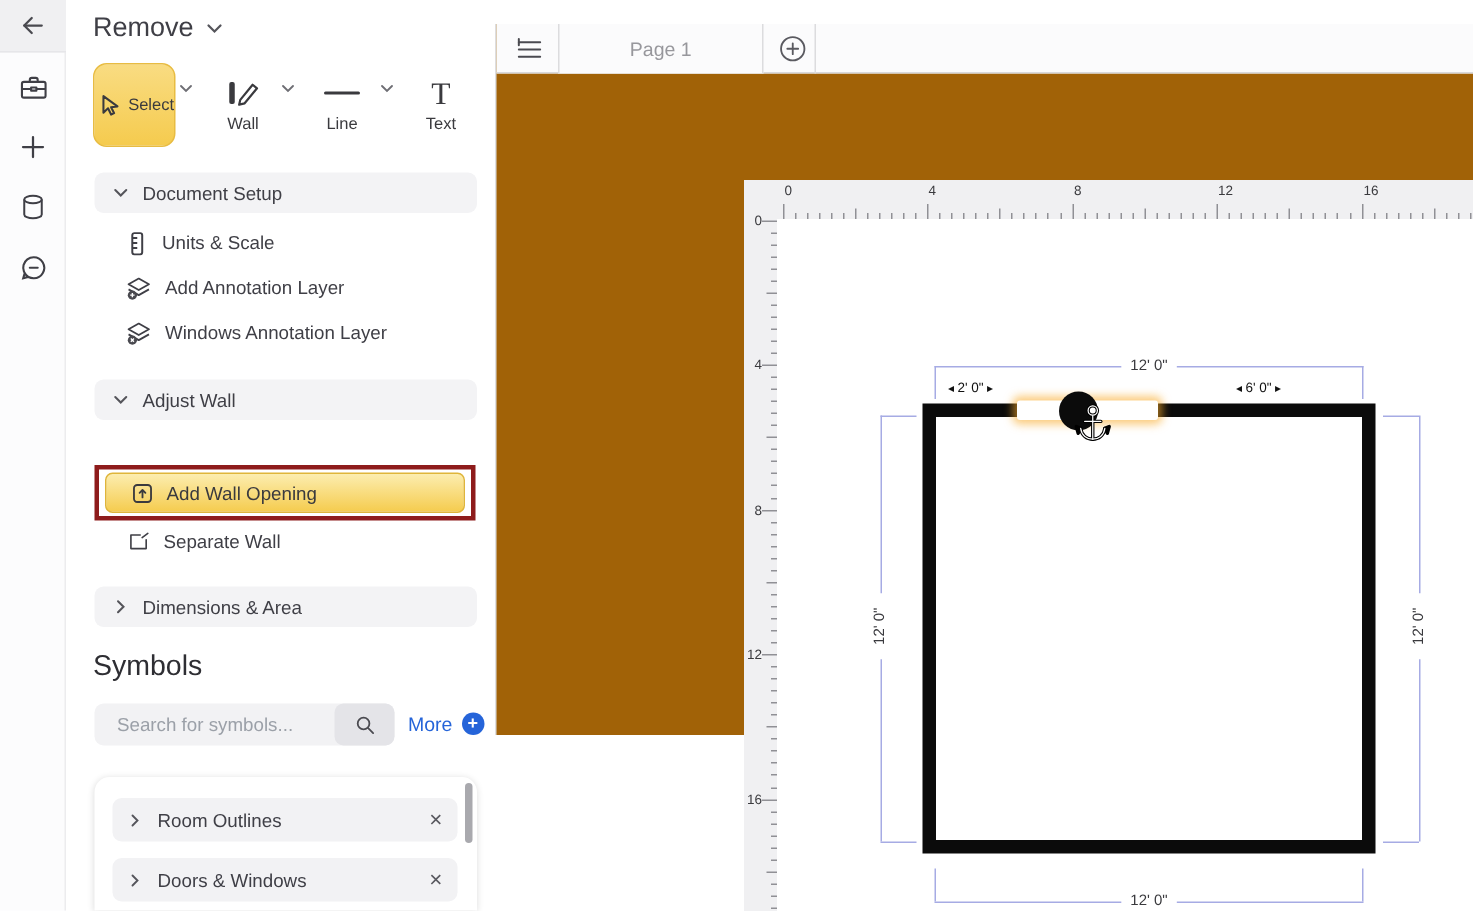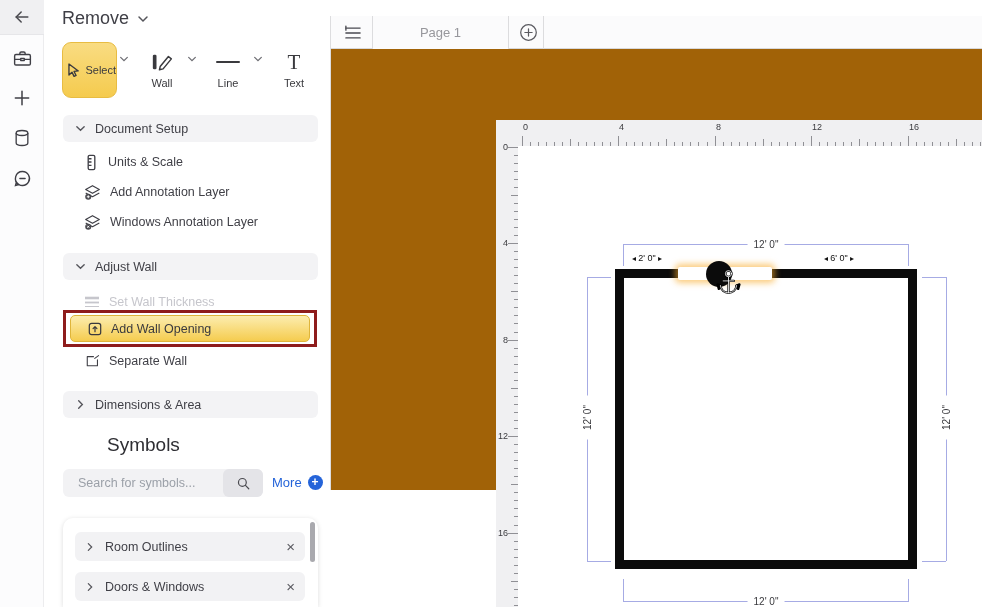--- a/index.html
+++ b/index.html
@@ -22,21 +22,21 @@
   .mini-chev { margin:12px 2px 0 2px; color:#6E6E74; }
   .section-head { position:absolute; left:19px; width:255px; height:27px; background:#F3F3F5; border-radius:6px;
      display:flex; align-items:center; gap:9px; padding-left:12px; font-size:12.5px; color:#3F3F46; cursor:pointer; }
   .panel-item { position:absolute; left:40px; display:flex; align-items:center; gap:9px; font-size:12.5px; color:#3F3F46; cursor:pointer; height:20px; }
   .panel-item.disabled { color:#C6C6CC; }
   .panel-item.disabled svg { stroke:#C6C6CC; }
   .red-box { position:absolute; left:19px; top:310px; width:254px; height:37px; border:3px solid #8E1C1C; z-index:3; pointer-events:none; }
   .yellow-btn { position:absolute; left:26px; top:315px; width:240px; height:27px; border:1px solid #DFB53A; border-radius:5px;
      background:linear-gradient(#FCEDAF,#F5CC4F); display:flex; align-items:center; gap:9px; padding-left:17px;
      font-size:12.5px; color:#3A3A3E; cursor:pointer; }
-  .symbols-title { position:absolute; left:18px; top:434px; font-size:19px; font-weight:500; color:#2E2E33;margin-left:45px; }
+  .symbols-title { position:absolute; left:18px; top:434px; font-size:19px; font-weight:500; color:#2E2E33; }
   .search-wrap { position:absolute; left:19px; top:469px; width:200px; height:28px; background:#F2F2F4; border-radius:6px; }
   .search-wrap input { position:absolute; left:0; top:0; width:158px; height:28px; border:0; background:transparent; outline:none;
      padding-left:15px; font-size:12.5px; color:#3F3F46; font-family:"Liberation Sans",sans-serif; }
   .search-wrap input::placeholder { color:#9BA0A8; }
   .search-btn { position:absolute; right:0; top:0; width:40px; height:28px; background:#E4E4E8; border-radius:6px;
      display:flex; align-items:center; justify-content:center; cursor:pointer; }
   .more-link { position:absolute; left:228px; top:475px; display:flex; align-items:center; gap:6px; cursor:pointer;
      font-size:13px; color:#2564D9; }
   .more-badge { width:15px; height:15px; border-radius:50%; background:#2564D9; color:#fff; font-size:12px; line-height:14px;
      text-align:center; font-weight:bold; }
@@ -187,28 +187,20 @@
         <path d="M3.8 13.8l2.4 2.4M6.2 13.8l-2.4 2.4" stroke="#fff" stroke-width="1.1"></path>
       </svg>
     <span>Windows Annotation Layer</span>
   </div>
 
   <div class="section-head" style="top:253px;">
     <svg width="11" height="11" viewBox="0 0 12 12" fill="none" stroke="#55555B" stroke-width="1.5" stroke-linecap="round">
         <polyline points="2,4 6,8 10,4"></polyline>
       </svg>
     <span>Adjust Wall</span>
-  </div>
-  <div class="panel-item disabled" style="top:292px;">
-    <svg width="16" height="12" viewBox="0 0 16 12" fill="none" stroke="#C6C6CC">
-        <path d="M1 2h14" stroke-width="2.6"></path>
-        <path d="M1 6.5h14" stroke-width="1.8"></path>
-        <path d="M1 10.5h14" stroke-width="1"></path>
-      </svg>
-    <span>Set Wall Thickness</span>
   </div>
   <div class="red-box"></div>
   <div class="yellow-btn">
     <svg width="14" height="14" viewBox="0 0 16 16" fill="none" stroke="#3A3A3E" stroke-width="1.4" stroke-linecap="round" stroke-linejoin="round">
         <rect x="1.5" y="1.5" width="13" height="13" rx="2.5"></rect>
         <path d="M8 11V5.5M5.8 7.5L8 5.3l2.2 2.2"></path>
       </svg>
     <span>Add Wall Opening</span>
   </div>
   <div class="panel-item" style="top:351px;">

